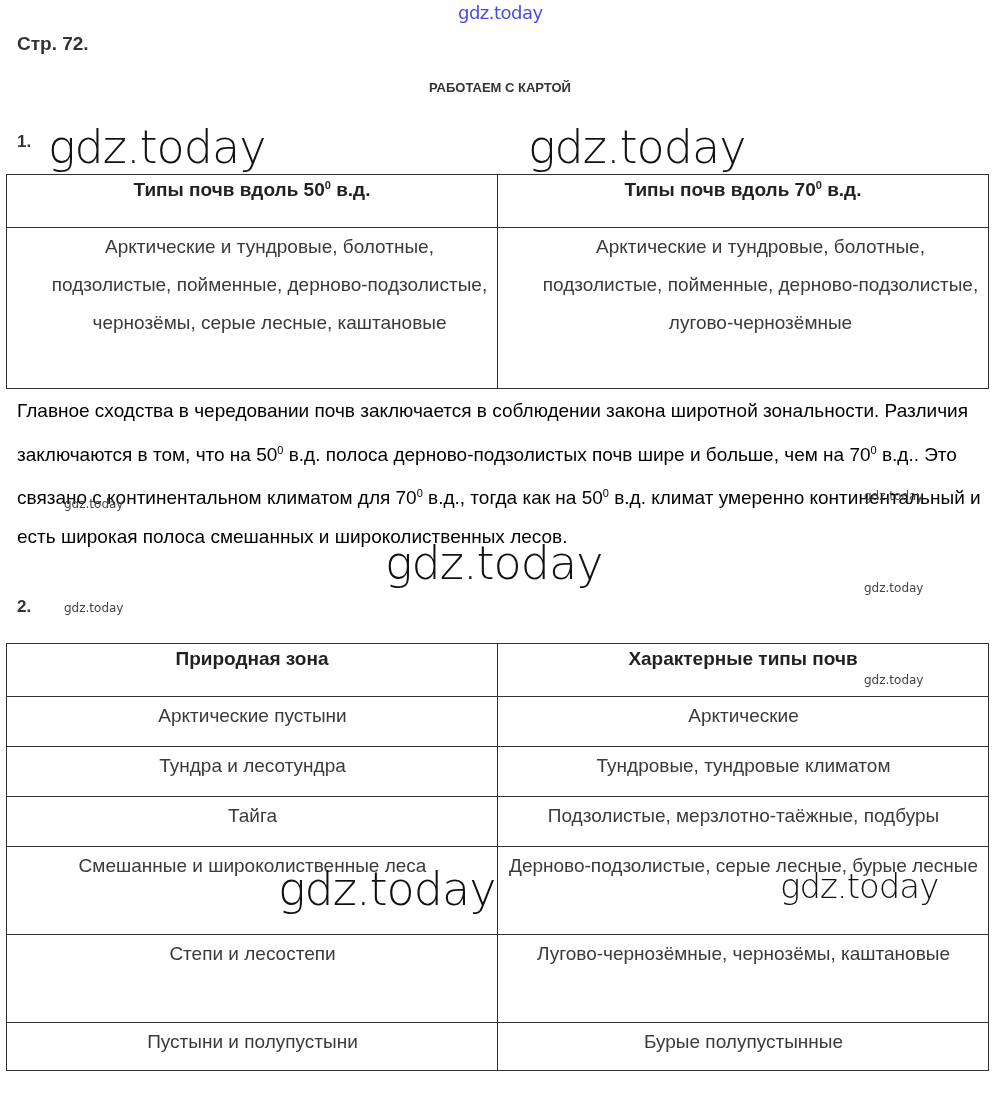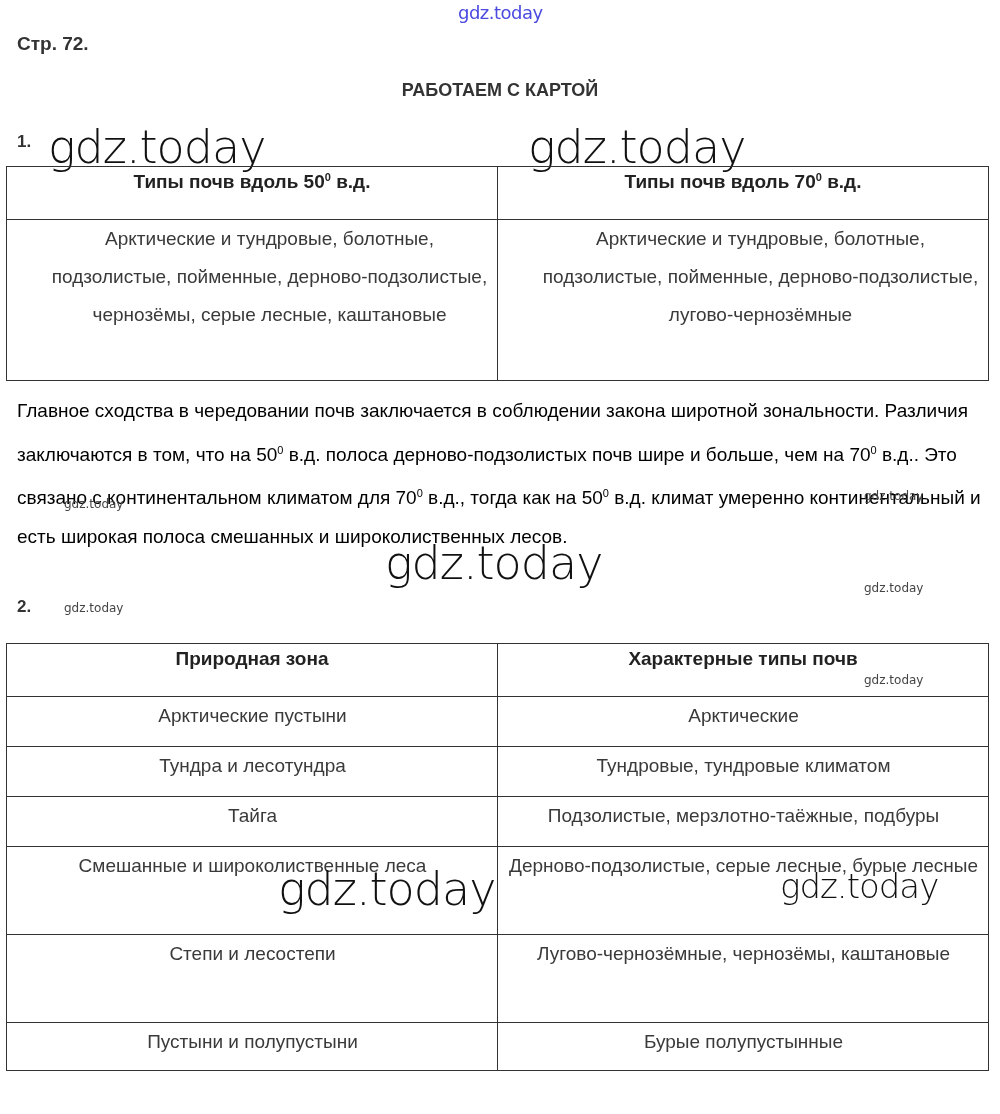--- a/index.html
+++ b/index.html
@@ -1,28 +1,28 @@
 <!DOCTYPE html>
 <html><head>
 <meta charset="utf-8">
 <style>
   html, body { margin:0; padding:0; background:#ffffff; }
   body { width:1000px; height:1114px; position:relative; overflow:hidden; font-family:"Liberation Sans", sans-serif; color:#3a3a3a; }
   .abs { position:absolute; }
   .wm-top { left:458px; top:2px; font-size:18px; color:#4a4ae0; letter-spacing:-0.5px; font-family:"DejaVu Sans", sans-serif; }
   .page-ref { left:17px; top:33px; font-size:19px; font-weight:bold; color:#333; }
-  .section-title { left:0; width:1000px; top:80px; text-align:center; font-size:18px; font-weight:bold; color:#333; }
+  .section-title { left:0; width:1000px; top:80px; text-align:center; font-size:13px; font-weight:bold; color:#333; }
   .num { font-size:17px; font-weight:bold; color:#333; }
   .wm-big { font-family:"DejaVu Sans", sans-serif; font-weight:200; font-size:46px; color:#111; letter-spacing:-1px; }
   .wm-small { font-family:"DejaVu Sans", sans-serif; font-size:12px; color:#444; }
   table { position:absolute; border-collapse:collapse; table-layout:fixed; }
   td, th { border:1.5px solid #333; text-align:center; vertical-align:top; font-size:19px; color:#3a3a3a; padding:0 8px; }
   th { font-weight:bold; color:#222; }
   sup { font-size:11px; }
-  #t1 { left:6px; top:166px; width:982px; }
+  #t1 { left:6px; top:174px; width:982px; }
   #t1 th { height:48px; padding-top:4px; }
   #t1 td { height:160px; line-height:38px; padding-top:0;padding-left:43px; }
   .para { left:17px; top:392px; width:975px; font-size:19px; line-height:38.5px; color:#000000; }
   #t2 { left:6px; top:643px; width:982px; }
   #t2 th { height:48px; padding-top:4px; }
   #t2 td { line-height:38px;padding-left:9px; }
   .r1 { height:50px; } .r2 { height:50px;margin-left:8px; } .r3 { height:50px;margin-left:12px; } .r4 { height:88px; } .r5 { height:88px; } .r6 { height:48px; }
 </style>
 </head>
 <body>

